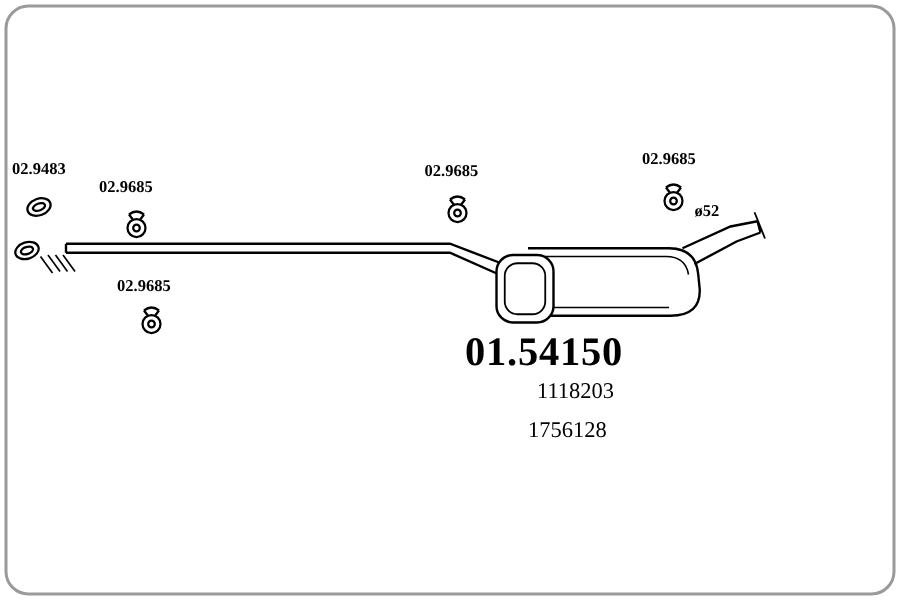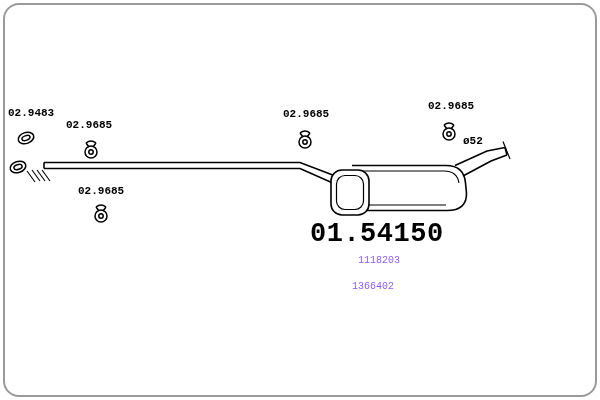--- a/index.html
+++ b/index.html
@@ -1,20 +1,20 @@
 <!DOCTYPE html>
 <html><head>
 <meta charset="utf-8">
 <style>
   html,body{margin:0;padding:0;background:#fff;}
   .canvas{
     position:relative;
     width:600px;height:400px;
     background:#fff;
-    font-family:Liberation Mono, monospace;
+    font-family:Liberation Serif, serif;
     overflow:hidden;
   }
   .frame{
     position:absolute;
     left:3px;top:3px;right:3px;bottom:3px;
     border:2px solid #9a9a9a;
     border-radius:16px;
     pointer-events:none;
   }
   .drawing{position:absolute;left:0;top:0;}
@@ -30,23 +30,23 @@
     position:absolute;
     color:#000;
     font-weight:bold;
     font-size:27px;
     line-height:28px;
     letter-spacing:0.5px;
     white-space:nowrap;
   }
   .lbl-oe{
     position:absolute;
-    color:#8b5cf6;
+    color:#000000;
     font-weight:normal;
-    font-size:10px;
+    font-size:15px;
     line-height:14px;
     white-space:nowrap;
   }
 </style>
 </head>
 <body>
 
 <div class="canvas">
 
   <svg class="drawing" width="600" height="400" viewBox="0 0 600 400">
@@ -111,16 +111,16 @@
   <div class="lbl" style="left:283px;top:108px">02.9685</div>
 
   <div class="lbl" style="left:428px;top:100px">02.9685</div>
 
   <div class="lbl" style="left:463px;top:135px">ø52</div>
 
   <div class="lbl-main" style="left:310px;top:220px">01.54150</div>
 
   <div class="lbl-oe" style="left:358px;top:254px">1118203</div>
 
-  <div class="lbl-oe" style="left:352px;top:280px">1366402</div>
+  <div class="lbl-oe" style="left:352px;top:280px">1756128</div>
 
   <div class="frame"></div>
 </div>
 
 </body></html>

